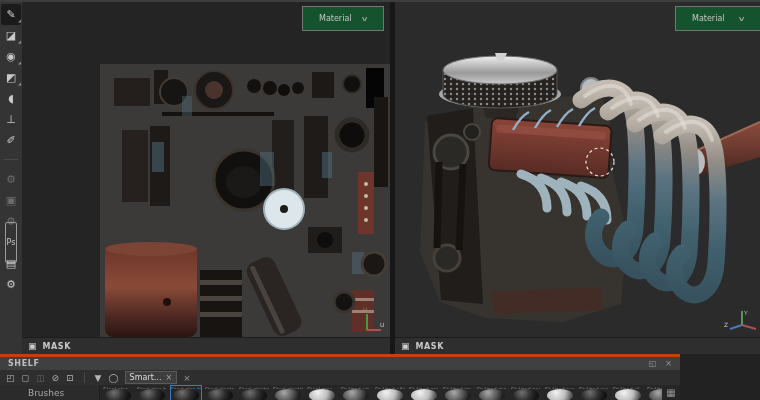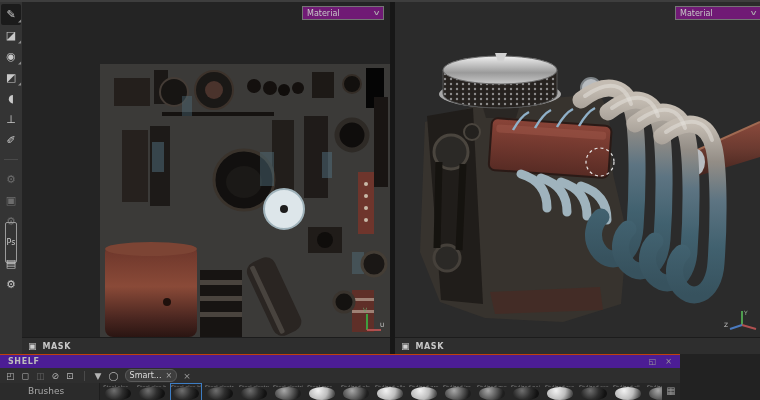--- a/index.html
+++ b/index.html
@@ -19,48 +19,48 @@
   .tool .caret { position:absolute; right:0px; bottom:2px; font-size:4px; color:#8f8f8f; }
   .tool-divider { width:14px; height:1px; background:#4a4a4a; margin:8px 0 9px 0; }
 
   
   .vp { position:absolute; top:2px; height:352px; overflow:hidden; }
   .vp2d { left:22px; width:368px; background:#242424; }
   .vp3d { left:395px; width:365px; background:#2b2b2b; }
   .vdiv { position:absolute; left:390px; top:2px; width:5px; height:352px; background:#171717; }
   .vp svg.canvas { position:absolute; left:0; top:0; }
 
-  .dropdown { position:absolute; top:4px; height:14px; background:#701a75; border:1px solid #757575;
-    display:flex; align-items:center; justify-content:space-between; padding:0 4px; cursor:pointer; }
+  .dropdown { position:absolute; top:4px; height:25px; background:#14532d; border:1px solid #757575;
+    display:flex; align-items:center; justify-content:space-between; padding:0 16px; cursor:pointer; }
   .vp2d .dropdown { left:280px; width:82px; }
   .vp3d .dropdown { left:280px; width:86px; }
   .dropdown .dd-label { font-size:8px; color:#c8c8c8; }
   .dropdown .dd-chev { font-size:7px; color:#b0b0b0; transform:scaleX(1.6); }
 
   .mask-bar { position:absolute; left:0; bottom:0; width:100%; height:17px; background:#2e2e2e;
     border-top:1px solid #1c1c1c; display:flex; align-items:center; padding-left:6px; }
   .mask-bar .mask-check { font-size:9px; color:#d0d0d0; cursor:pointer; line-height:9px; }
   .mask-bar .mask-text { font-size:8px; color:#c8c8c8; letter-spacing:.6px; margin-left:6px; font-weight:bold; }
 
   .uv-gizmo { position:absolute; right:4px; bottom:20px; }
   .axis-gizmo { position:absolute; right:2px; bottom:19px; }
 
   
-  .shelf { position:absolute; left:0; top:354px; width:680px; height:46px; background:#4c1d95;
-    border-top:1px solid #c2410c; }
+  .shelf { position:absolute; left:0; top:354px; width:680px; height:46px; background:#404040;
+    border-top:3px solid #c2410c; }
   .shelf-header { height:13px; display:flex; align-items:center; justify-content:space-between; padding:0 8px; }
   .shelf-title { font-size:8px; color:#bdbdbd; letter-spacing:.6px; font-weight:bold; }
   .shelf-winbtns { display:flex; gap:9px; }
   .shelf-winbtns span { font-size:8px; color:#9a9a9a; cursor:pointer; line-height:8px; }
   .shelf-toolbar { height:15px; display:flex; align-items:center; padding:0 6px; gap:6px; background:#2e2e2e; }
   .sicon { font-size:9px; color:#b5b5b5; cursor:pointer; line-height:10px; }
   .sicon.dim { color:#626262; }
   .s-sep { width:1px; height:10px; background:#4a4a4a; margin:0 3px; }
   .filter-chip { display:flex; align-items:center; gap:4px; background:#3e3e3e; border:1px solid #5a5a5a;
-    border-radius:6px; padding:1px 4px; cursor:pointer; }
+    border-radius:0; padding:1px 4px; cursor:pointer; }
   .filter-chip .chip-label { font-size:8px; color:#dedede; }
   .filter-chip .chip-x { font-size:8px; color:#a8a8a8; }
   .search-input { flex:1; background:transparent; border:none; outline:none; color:#cccccc; font-size:9px;
     font-family:"DejaVu Sans", sans-serif; }
   .search-input::placeholder { color:#8a8a8a; }
   .search-clear { font-size:9px; color:#9a9a9a; margin-right:4px; cursor:pointer; }
 
   .shelf-content { height:18px; display:flex; overflow:hidden; background:#262626; }
   .category-list { width:100px; background:#2b2b2b; border-right:1px solid #1e1e1e; padding:3px 0 0 28px; }
   .category-item { font-size:9px; color:#a8a8a8; cursor:pointer; }

